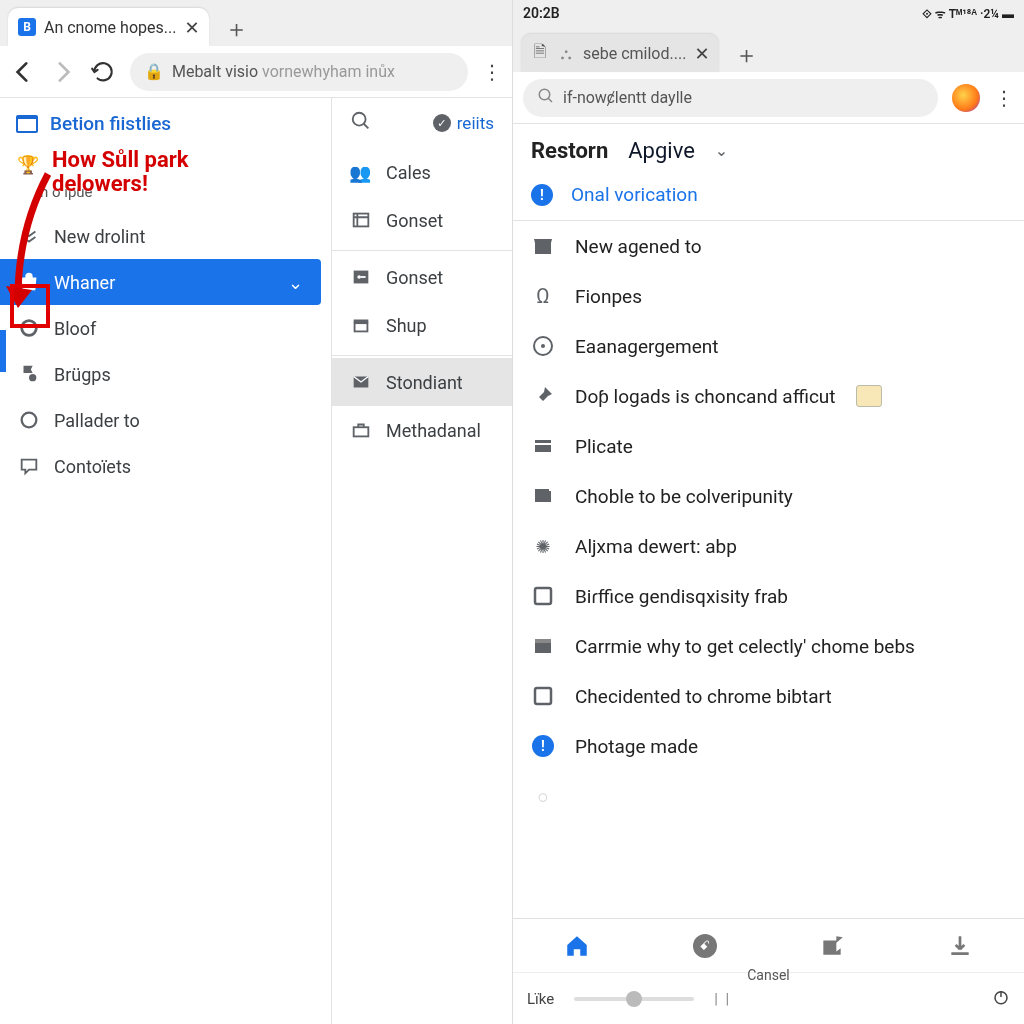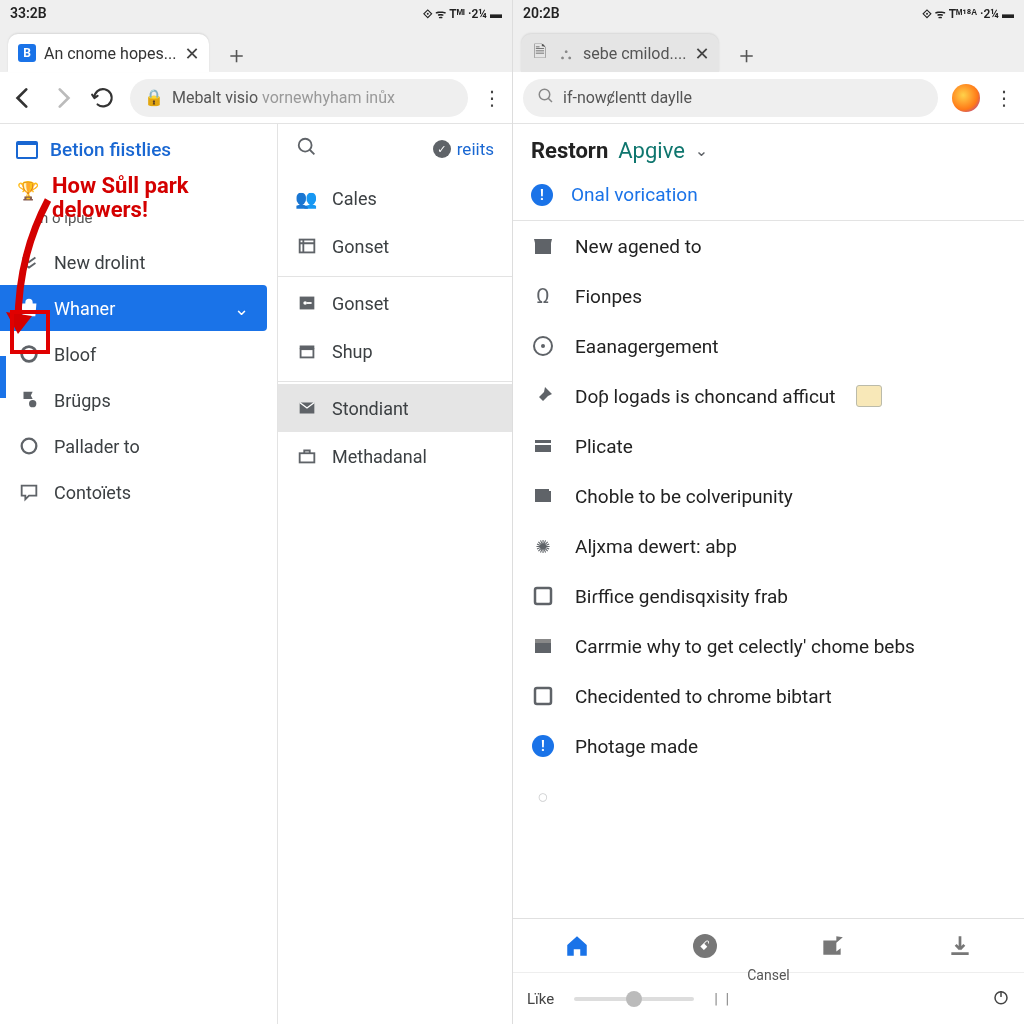--- a/index.html
+++ b/index.html
@@ -16,21 +16,21 @@
   .tab-close { font-size: 18px; color: #444; cursor: pointer; }
   .new-tab { width: 34px; height: 34px; display: flex; align-items: center; justify-content: center; font-size: 24px; color: #555; cursor: pointer; }
   .toolbar { height: 52px; display: flex; align-items: center; padding: 0 10px; gap: 14px; border-bottom: 1px solid #e3e3e3; }
   .nav-btn { width: 26px; height: 26px; display: flex; align-items: center; justify-content: center; cursor: pointer; color: #444; }
   .nav-btn.disabled { color: #bbb; }
   .address-bar { flex: 1; height: 38px; background: #efefef; border-radius: 20px; display: flex; align-items: center; padding: 0 14px; gap: 8px; color: #555; font-size: 16px; }
   .addr-dim { color: #999; }
   .kebab { font-size: 20px; color: #444; cursor: pointer; }
   .ff-circle { width: 28px; height: 28px; border-radius: 50%; background: radial-gradient(circle at 40% 40%, #ffd24a, #ff7a18 60%, #8a2be2); }
   .content { flex: 1; display: flex; overflow: hidden; position: relative; }
-  .sidebar { width: 278px; border-right: 1px solid #e3e3e3; display: flex; flex-direction: column; position: relative; }
+  .sidebar { width: 332px; border-right: 1px solid #e3e3e3; display: flex; flex-direction: column; position: relative; }
   .sidebar-header { display: flex; align-items: center; gap: 12px; padding: 14px 16px; color: #1967d2; font-size: 19px; font-weight: 500; }
   .sidebar-header .box-icon { width: 22px; height: 18px; border: 2px solid #1967d2; border-top-width: 4px; border-radius: 2px; }
   .annotation { position: absolute; top: 50px; left: 52px; color: #d40000; font-weight: 700; font-size: 22px; line-height: 1.1; z-index: 5; pointer-events: none; text-shadow: 0 0 2px #fff; }
   .arrow { position: absolute; top: 70px; left: 0; width: 60px; height: 160px; z-index: 4; pointer-events: none; }
   .side-list { display: flex; flex-direction: column; padding-bottom: 10px; }
   .side-item { display: flex; align-items: center; gap: 14px; padding: 12px 18px; font-size: 18px; color: #3c4043; cursor: pointer; position: relative; }
   .side-item.small { font-size: 15px; padding: 6px 18px 12px 40px; color: #555; }
   .side-item.selected { background: #1a73e8; color: #fff; border-radius: 0 4px 4px 0; margin-right: 10px; }
   .side-item.selected .si-icon { color: #fff; }
   .side-item .chev { margin-left: auto; color: #fff; }
@@ -41,23 +41,23 @@
   .mid-top { display: flex; align-items: center; justify-content: space-between; padding: 12px 18px; }
   .mid-top .search-ic { color: #5f6368; }
   .reiits { display: flex; align-items: center; gap: 6px; color: #1967d2; font-size: 17px; }
   .reiits .dot { width: 18px; height: 18px; border-radius: 50%; background: #5f6368; display: inline-flex; align-items: center; justify-content: center; }
   .reiits .dot::after { content: "✓"; color: #fff; font-size: 11px; }
   .mid-list { display: flex; flex-direction: column; }
   .mid-item { display: flex; align-items: center; gap: 14px; padding: 13px 18px; font-size: 18px; color: #3c4043; cursor: pointer; }
   .mid-item.selected { background: #e5e5e5; }
   .mid-divider { border-top: 1px solid #e3e3e3; margin: 6px 0 2px; }
   .right-content { flex: 1; overflow-y: auto; display: flex; flex-direction: column; }
-  .right-header { padding: 14px 18px 10px; display: flex; align-items: center; gap: 10px; }
+  .right-header { padding: 14px 18px 10px; display: flex; align-items: center; gap: 20px; }
   .rh-strong { font-size: 22px; font-weight: 700; color: #222; }
-  .rh-dim { font-size: 22px; color: #0f766e; }
+  .rh-dim { font-size: 22px; color: #0f172a; }
   .rh-chev { color: #5f6368; }
   .blue-row { display: flex; align-items: center; gap: 18px; padding: 10px 18px 14px; color: #1a73e8; font-size: 19px; border-bottom: 1px solid #e3e3e3; }
   .blue-badge { width: 22px; height: 22px; border-radius: 50%; background: #1a73e8; color: #fff; display: flex; align-items: center; justify-content: center; font-weight: 700; font-size: 14px; }
   .setting-row { display: flex; align-items: center; gap: 20px; padding: 13px 18px; font-size: 19px; color: #222; cursor: pointer; }
   .setting-row .ri { width: 24px; height: 24px; color: #5f6368; display: flex; align-items: center; justify-content: center; flex-shrink: 0; }
   .section-header { display: flex; align-items: center; justify-content: space-between; padding: 16px 18px 8px; font-size: 20px; font-weight: 700; color: #222; }
   .section-header .dots { color: #666; font-size: 18px; letter-spacing: 2px; }
   .emoji-badge { width: 26px; height: 22px; background: #f8e8b8; border: 1px solid #bba; border-radius: 3px; display: inline-block; }
   .bottom-nav { height: 54px; border-top: 1px solid #e0e0e0; display: flex; align-items: center; justify-content: space-around; position: relative; }
   .bn-item { width: 26px; height: 26px; display: flex; align-items: center; justify-content: center; color: #777; cursor: pointer; }
@@ -67,24 +67,20 @@
   .footer .slider { flex: 0 0 120px; height: 4px; background: #ddd; border-radius: 2px; position: relative; }
   .footer .slider::after { content: ""; position: absolute; left: 52px; top: -6px; width: 16px; height: 16px; background: #bbb; border-radius: 50%; }
   .footer .bars { color: #888; letter-spacing: 2px; }
   .footer .pwr { margin-left: auto; }
   svg { width: 100%; height: 100%; }
 </style>
 </head>
 <body>
 
 <div class="pane pane-left">
-  <div class="status-bar">
-    <span>33:2B</span>
-    <span class="status-right">⟐ ᯤ Tᴹᴵ ·2¼ ▬</span>
-  </div>
   <div class="tab-strip">
     <div class="tab">
       <span class="tab-favicon" style="background:#1a73e8;color:#fff;border-radius:3px;font-weight:700;font-size:12px;">B</span>
       <span>An cnome hopes...</span>
       <span class="tab-close">✕</span>
     </div>
     <div class="new-tab">＋</div>
   </div>
   <div class="toolbar">
     <div class="nav-btn">

